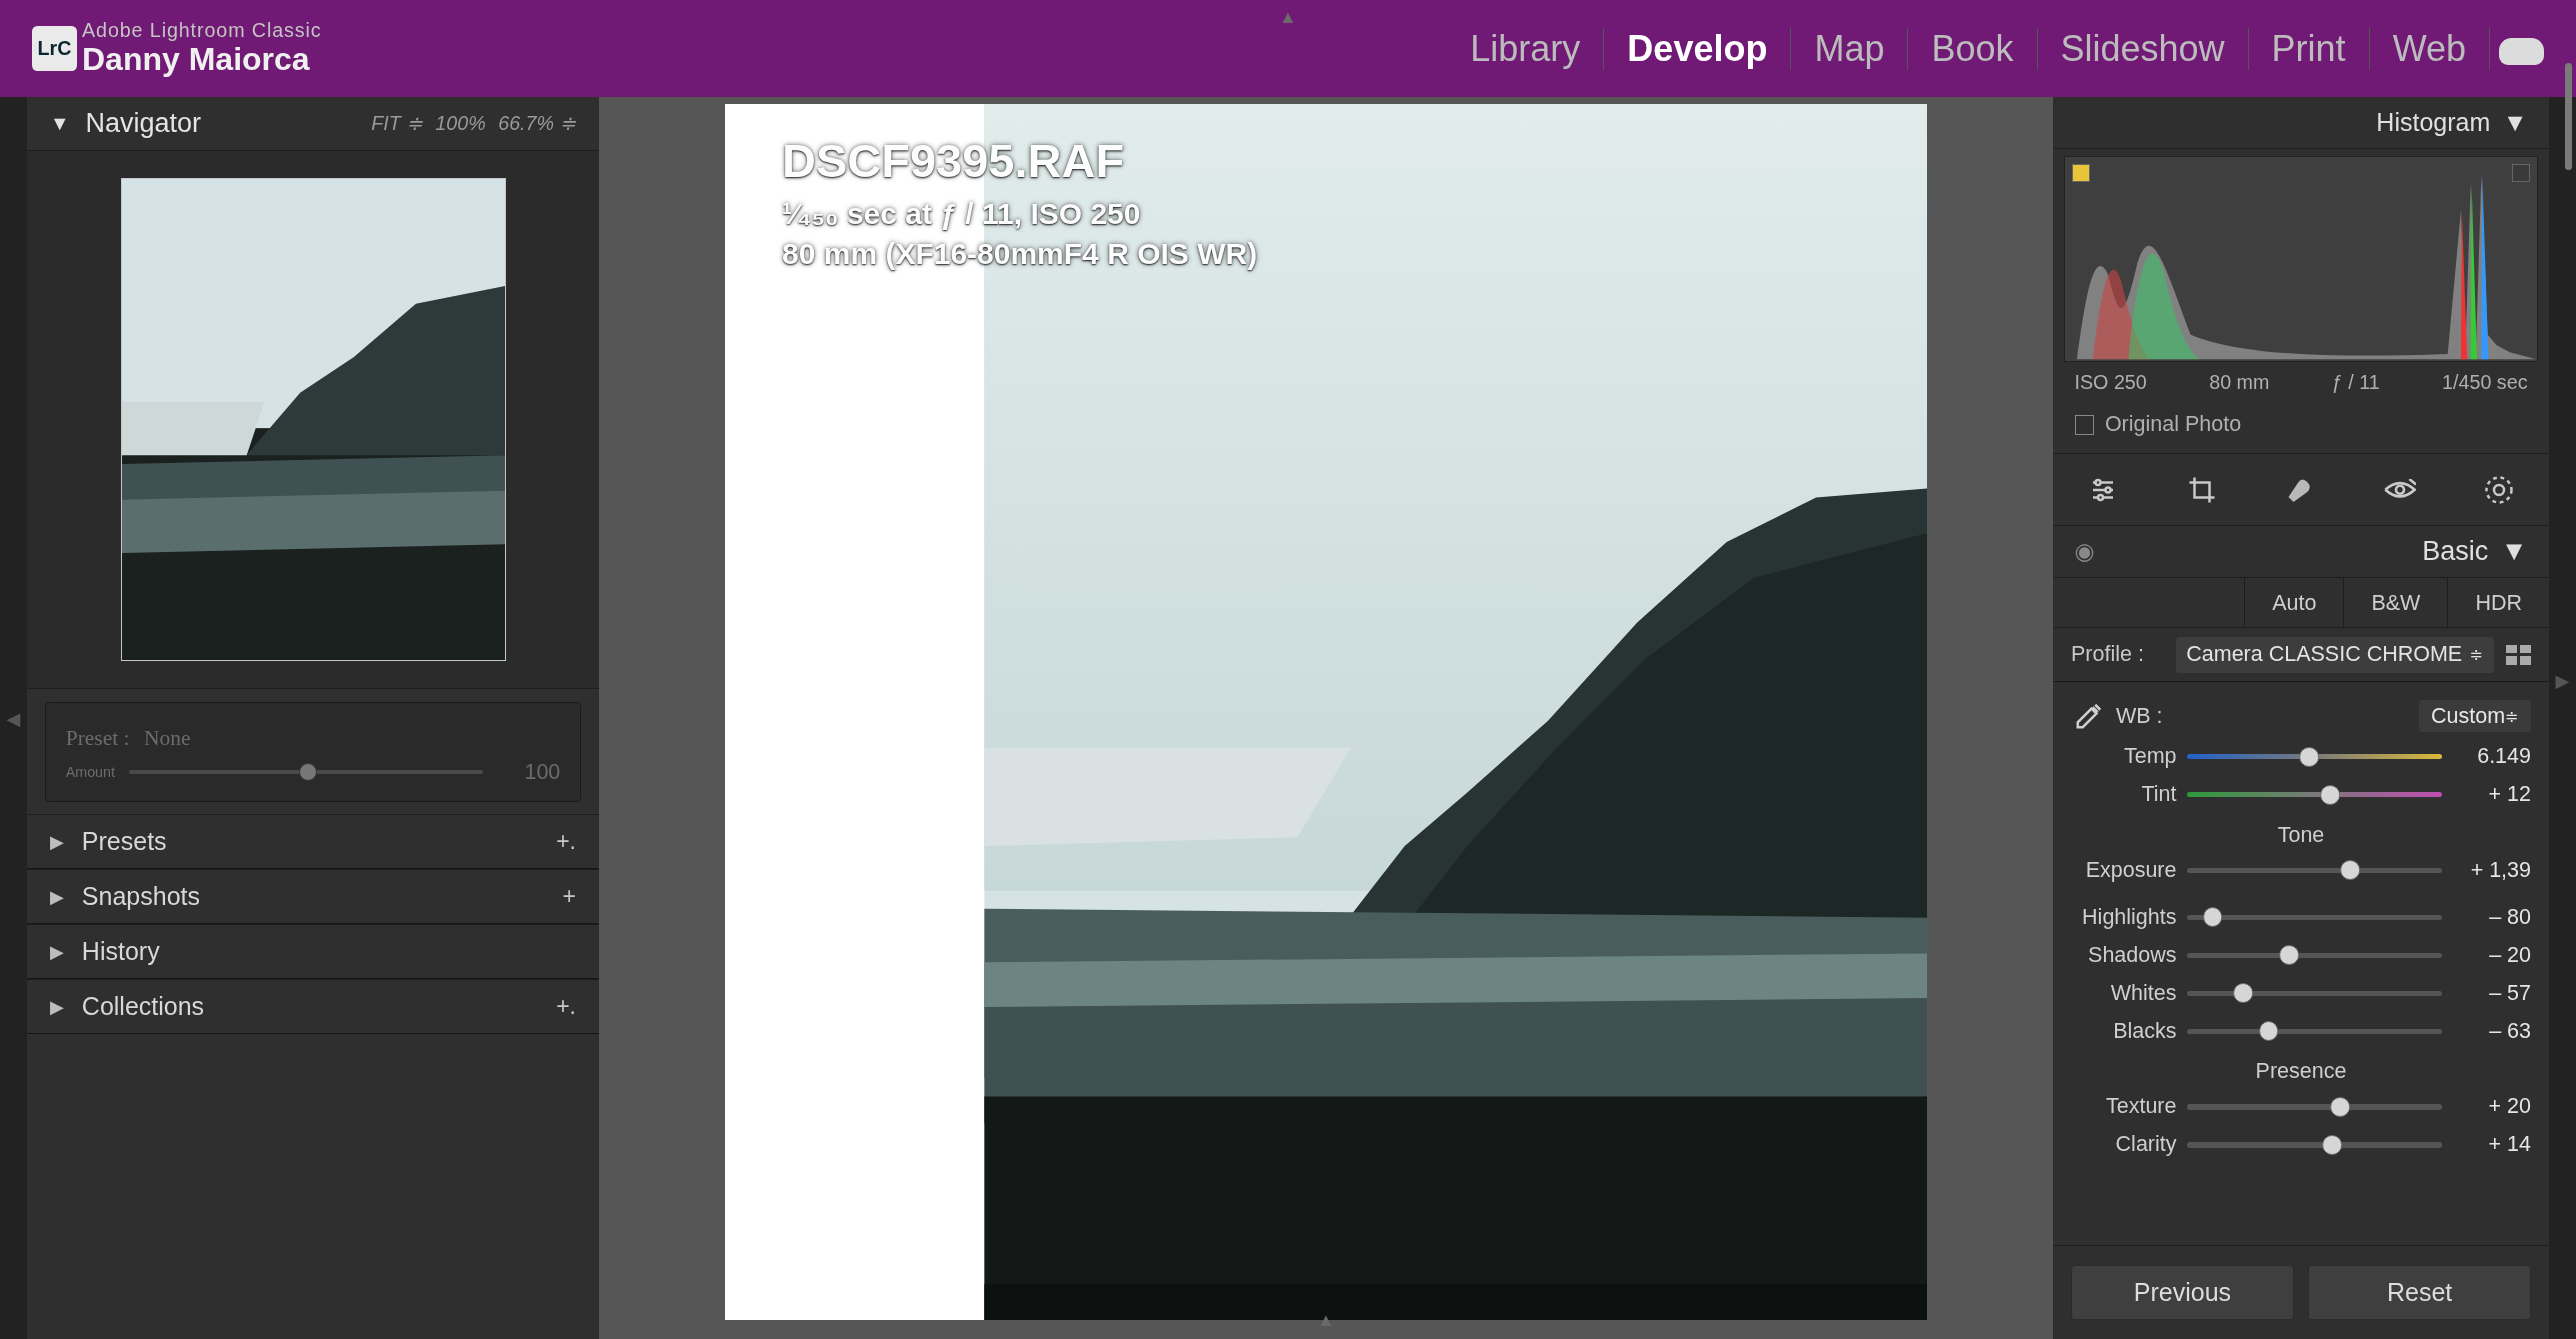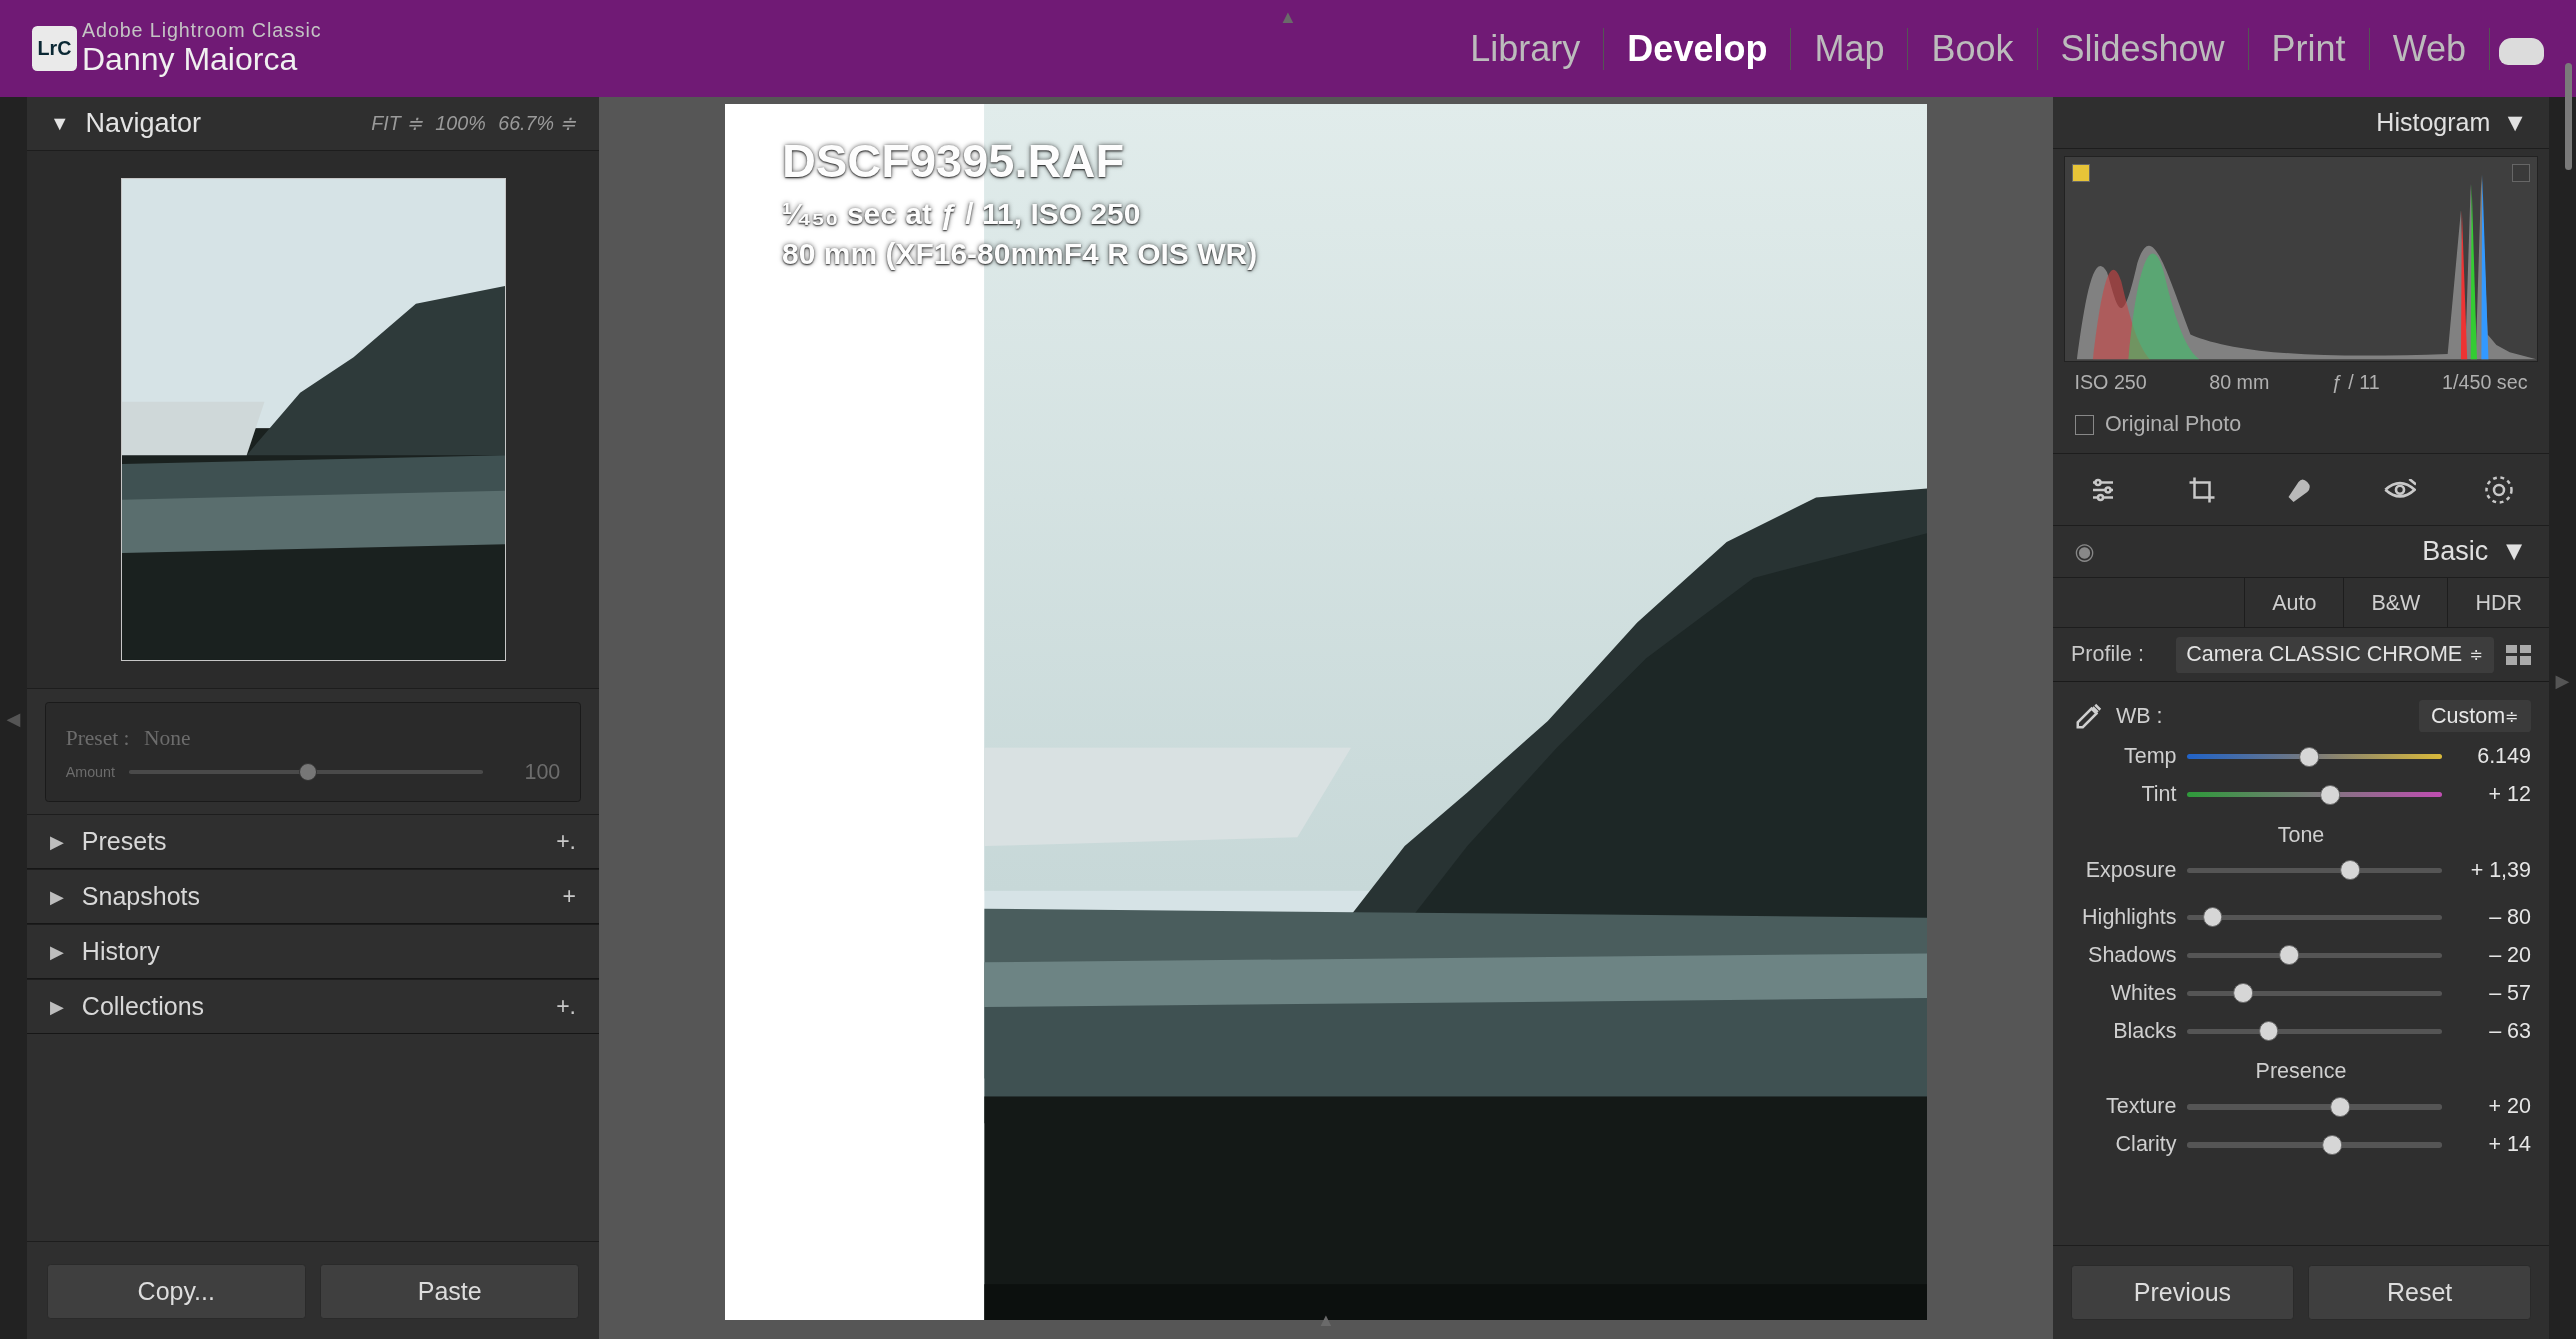--- a/index.html
+++ b/index.html
@@ -2,21 +2,21 @@
 <html style="font-size:14.3px"><head>
 <meta charset="utf-8">
 <style>
   * { box-sizing: border-box; margin: 0; padding: 0; user-select: none; }
   html, body { width: 2576px; height: 1340px; overflow: hidden; font-family: "Segoe UI", Arial, sans-serif; background: #000; }
   .app { position: relative; width: 2576px; height: 1340px; background: #111; }
   .header { display: flex; align-items: center; height: 97px; padding: 0 32px; background: #701a75; color: #ddd; }
   .logo { width: 45px; height: 45px; border-radius: 5.4px; background: #eaeaea; display: flex; align-items: center; justify-content: center; color: #0a2733; font-size: 19.7px; font-weight: 700; }
   .title-block { margin-left: 5px; }
   .title-block .product { color: #c4c4c4; font-size: 19.7px; letter-spacing: 0.9px; }
-  .title-block .user { color: #f0f0f0; font-size: 32px; margin-top: -1.8px; }
+  .title-block .user { color: #f0f0f0; font-size: 32px; margin-top: -1.8px; font-weight: bold; }
   .modules { margin-left: auto; display: flex; gap: 0; align-items: center; font-size: 36px; font-weight: 400; }
   .modules .m { color: #bcbcbc; padding: 0 23px; border-right: 0.9px solid #555; cursor: pointer; }
   .modules .m:last-child { border-right: none; }
   .modules .m.active { color: #fff; font-weight: 600; }
   .modules .cloud { margin-left: 9px; }
   .modules .cloud .ic { width: 45px; height: 27px; background: #dcdcdc; border-radius: 12.5px 12.5px 9px 9px; margin-top: 5.4px; }
   .arrow-up-top { position: absolute; left: 50%; top: 7.2px; transform: translateX(-50%); color: #6a6a6a; font-size: 18px; }
   .main { display: flex; height: calc(100% - 97px); }
   .sidebar, .right-panel { background: #2f2f2f; color: #c9c9c9; position: relative; }
   .sidebar { width: 572px; min-width: 572px; padding: 0; display: flex; flex-direction: column; }
@@ -163,24 +163,20 @@
       <div class="section-row">
         <span class="tri">▶</span>
           <span>History</span>
       </div>
       <div class="section-row">
         <span class="tri">▶</span>
           <span>Collections</span>
         <span class="plus">+.</span>
       </div>
 
-      <div class="bottom-buttons">
-        <button class="btn">Copy...</button>
-        <button class="btn">Paste</button>
-      </div>
     </div>
 
     <div class="center">
       <div class="canvas">
         <div class="img-wrap">
           <svg width="100%" height="100%" viewBox="0 0 1344 1360" preserveAspectRatio="none">
             <rect x="0" y="0" width="1344" height="1360" fill="#ffffff"></rect>
             <rect x="290" y="0" width="1054" height="1360" fill="#d6e3e6"></rect>
             <linearGradient id="sky" x1="0" y1="0" x2="0" y2="1">
                 <stop offset="0" stop-color="#e1eceb"></stop>

